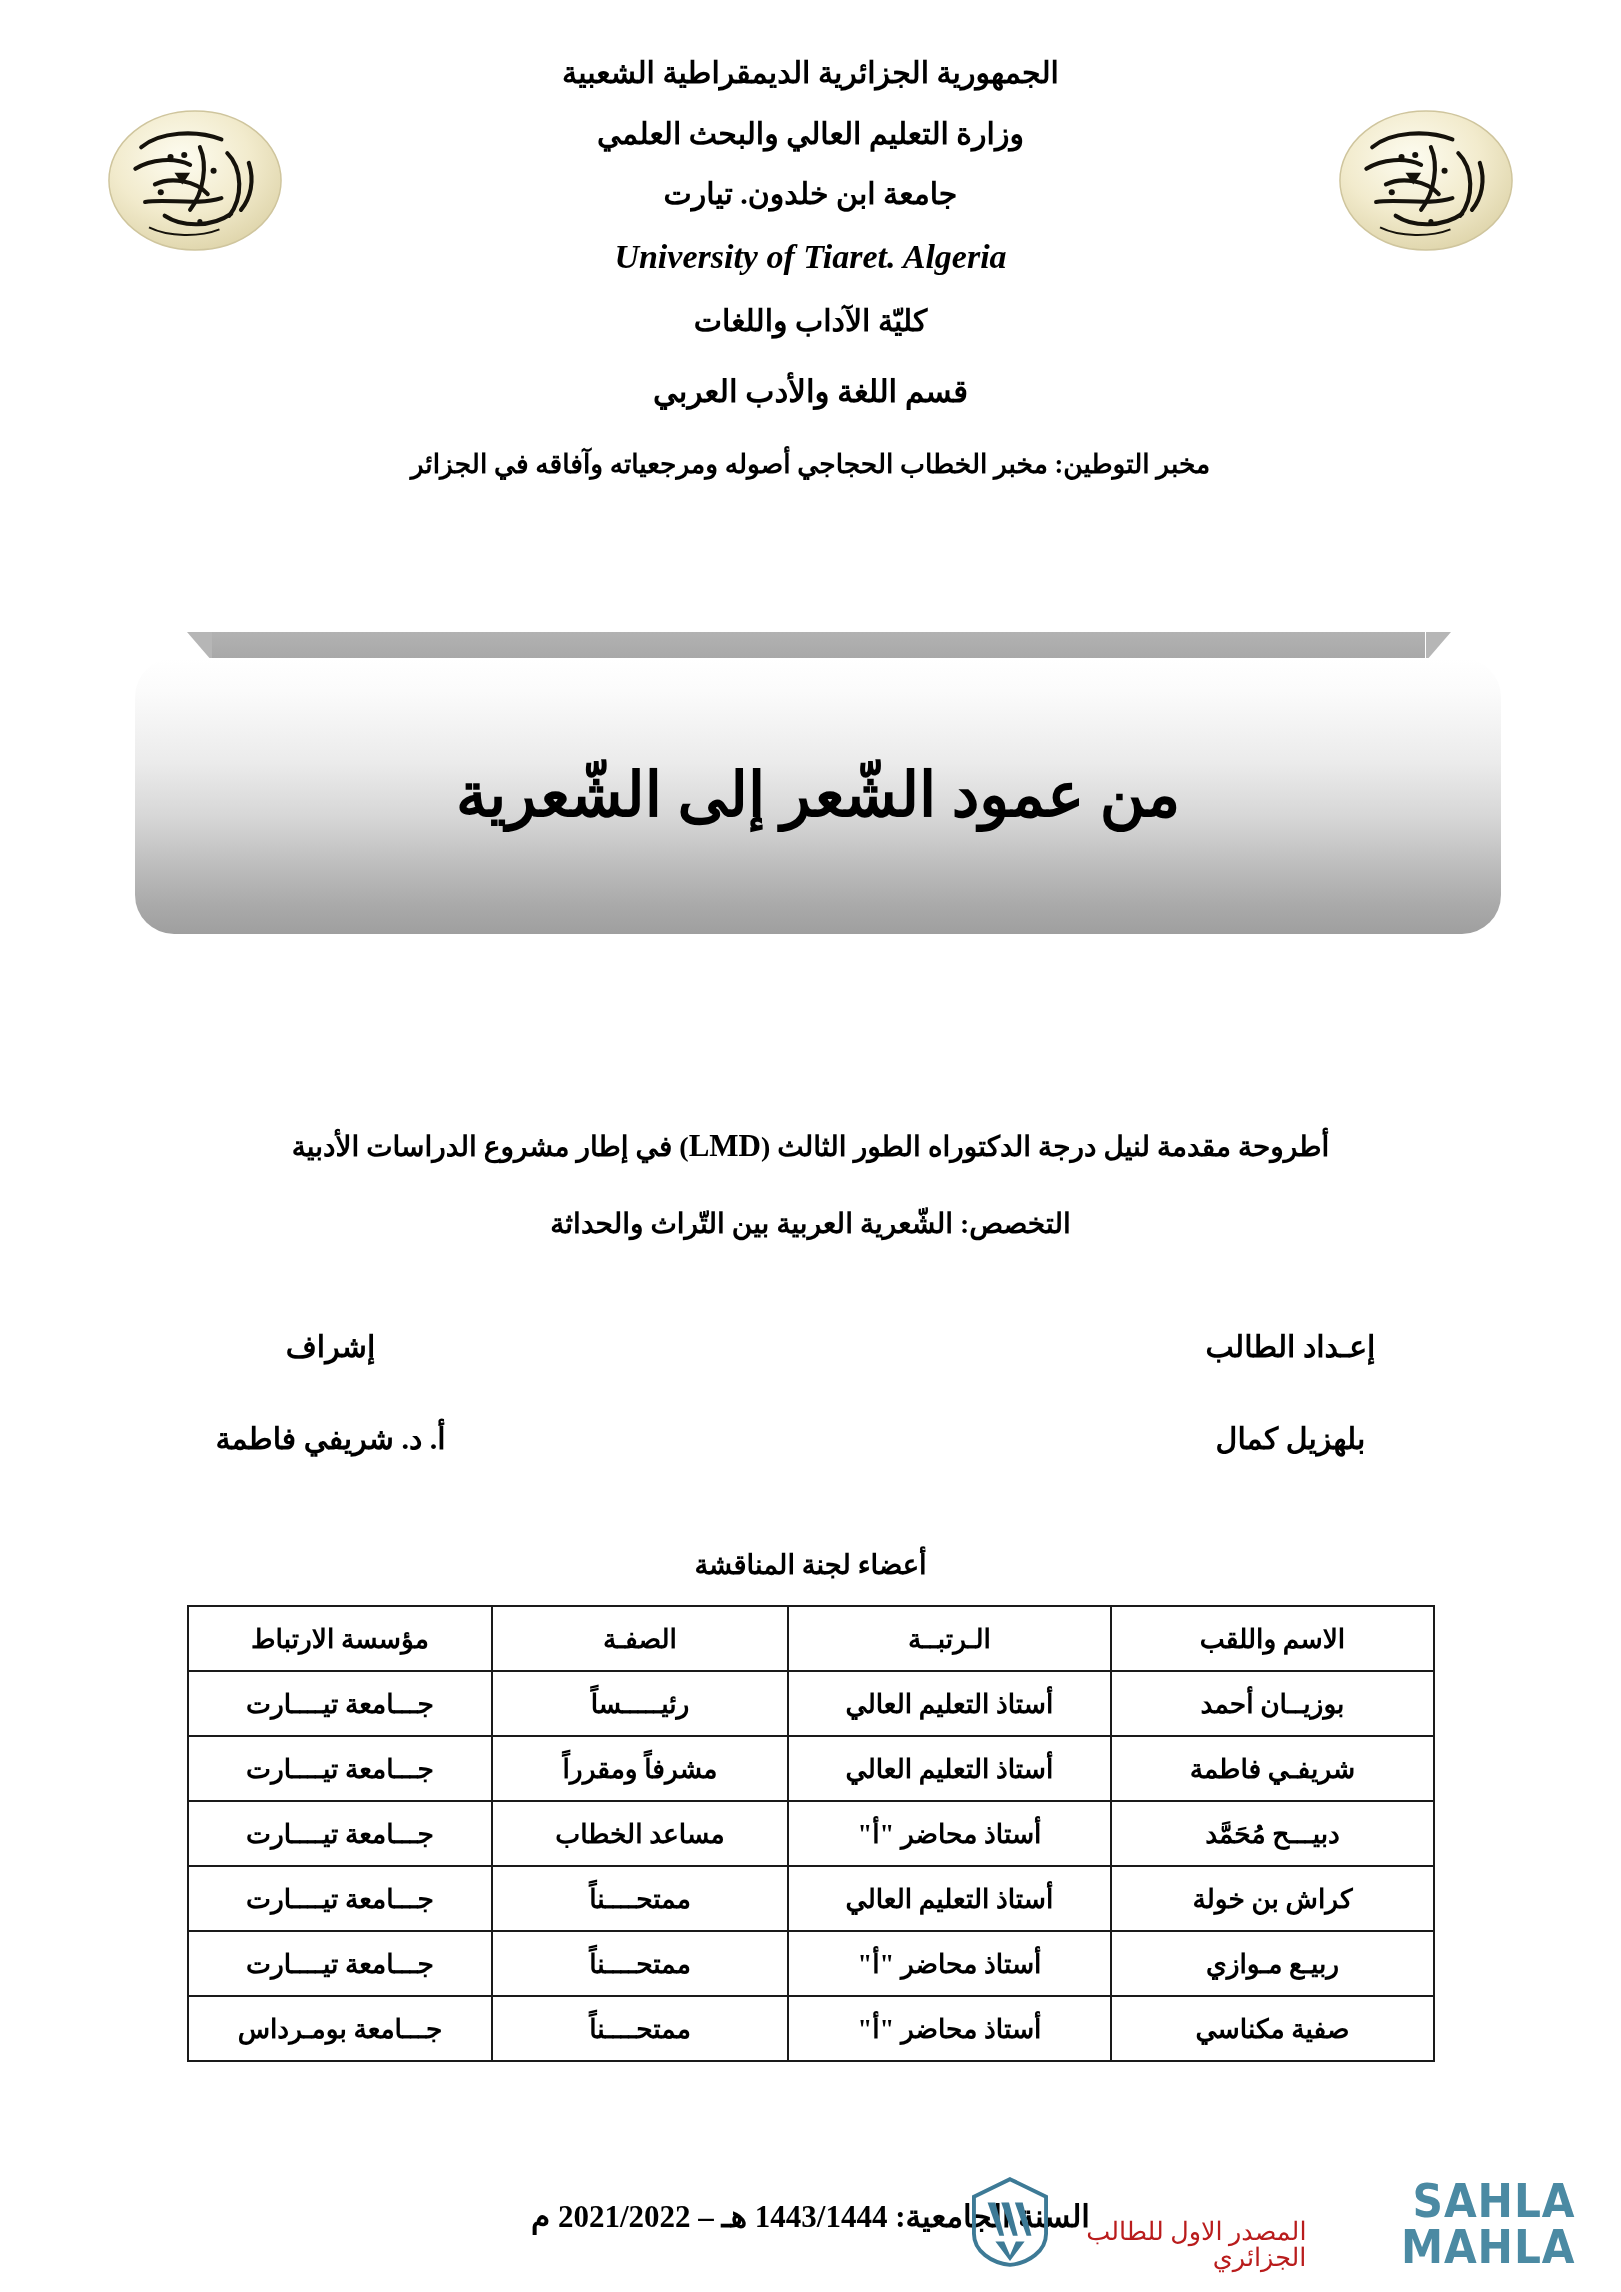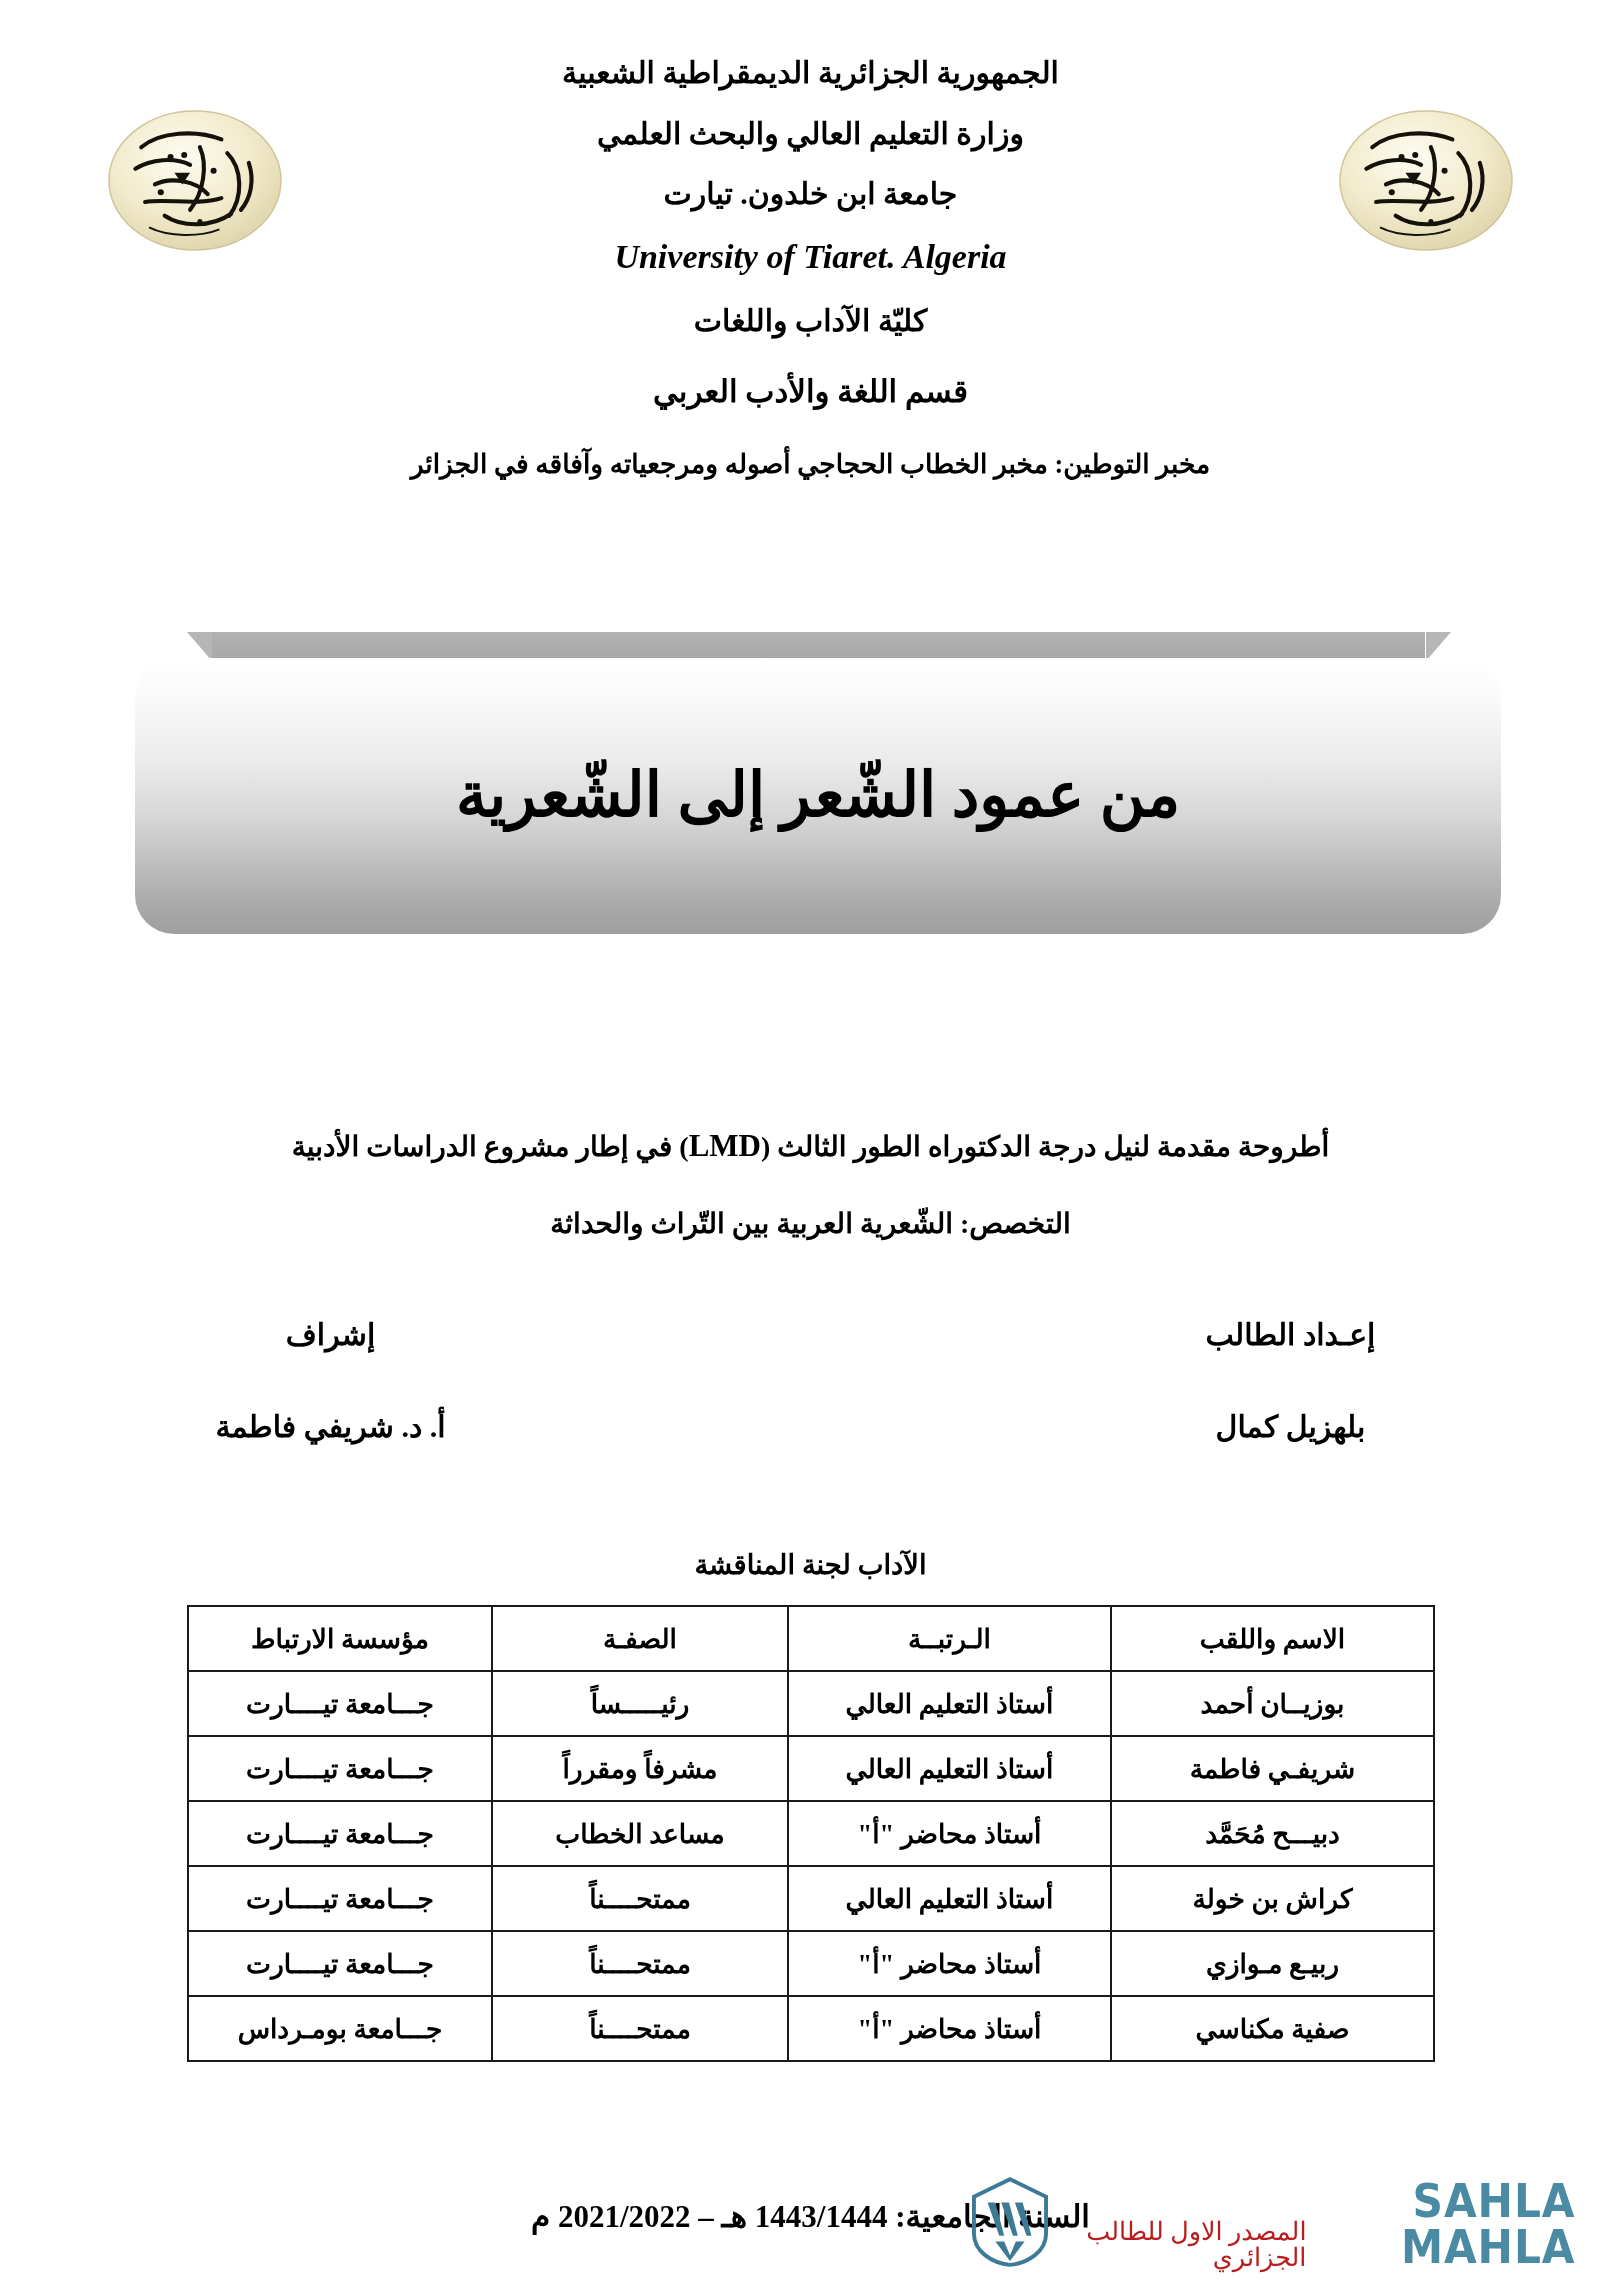--- a/index.html
+++ b/index.html
@@ -146,21 +146,21 @@
   
   .people {
     position: absolute;
     top: 1313px;
     left: 0;
     width: 1621px;
     height: 127px;
   }
   .people-col {
     position: absolute;
-    top: 4px;
+    top: 16px;
     text-align: center;
   }
   .col-author { right: 169px; width: 323px; }
   .col-super  { left: 169px;  width: 323px; }
   .people-role {
     font-weight: 700;
     font-size: 30px;
     margin: 0 0 57px 0;
   }
   .people-name {
@@ -347,21 +347,21 @@
     <div class="people-col col-author">
       <p class="people-role">إعـداد الطالب</p>
       <p class="people-name">بلهزيل كمال</p>
     </div>
     <div class="people-col col-super">
       <p class="people-role">إشراف</p>
       <p class="people-name">أ. د.  شريفي فاطمة</p>
     </div>
   </div>
 
-  <div class="jury-caption">الآداب لجنة المناقشة</div>
+  <div class="jury-caption">أعضاء لجنة المناقشة</div>
 
   <table class="jury">
     <colgroup>
       <col class="c-name">
         <col class="c-rank">
         <col class="c-role">
         <col class="c-inst">
     </colgroup>
     <thead>
       <tr>

